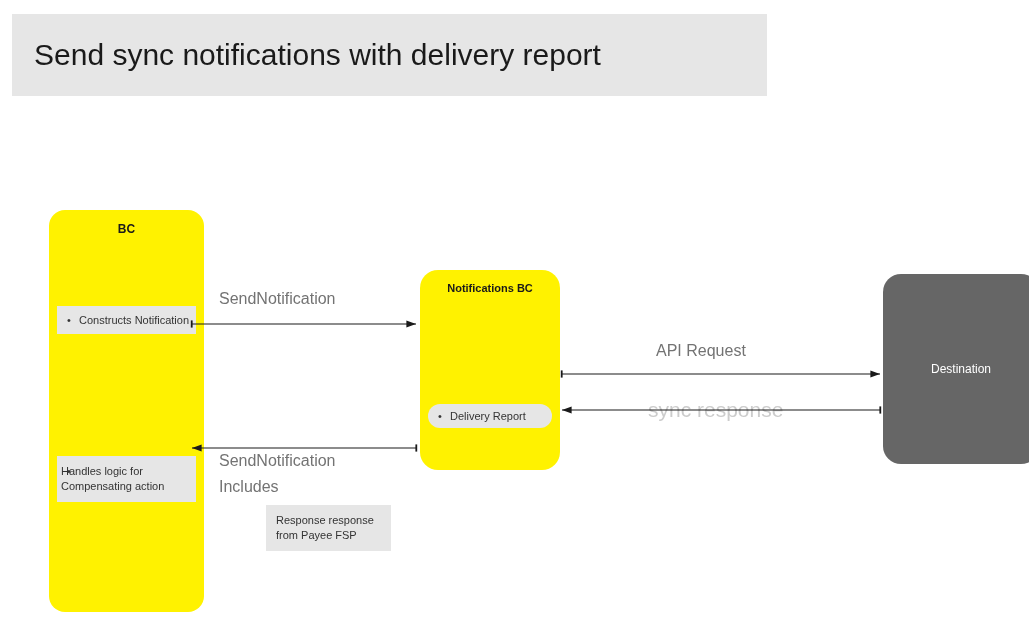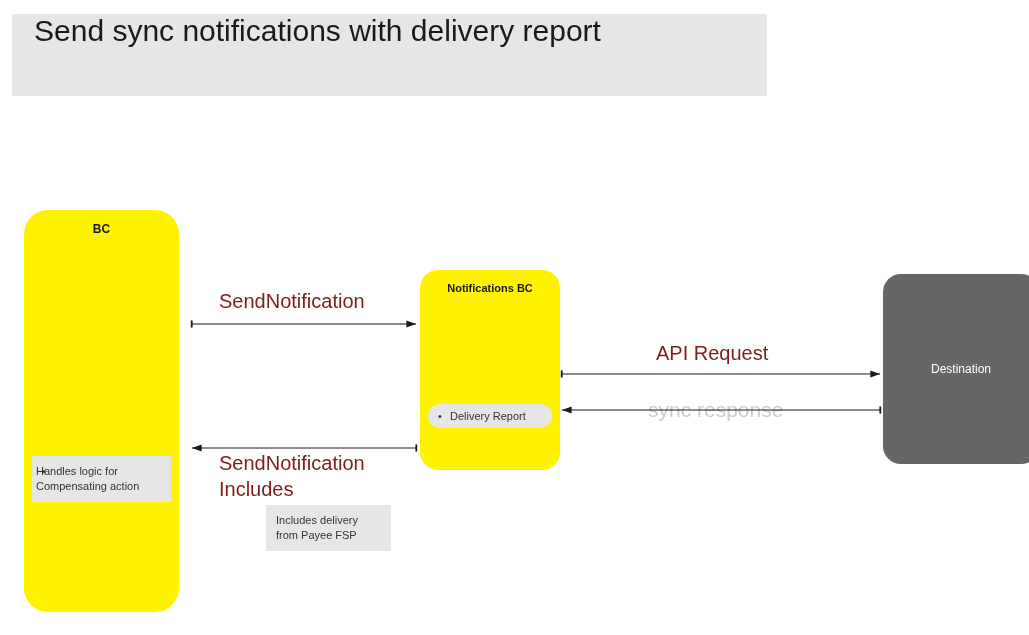--- a/index.html
+++ b/index.html
@@ -11,35 +11,36 @@
       position: relative;
     }
     .title-bar {
       position: absolute;
       left: 12px;
       top: 14px;
       width: 755px;
       height: 82px;
       background: #e6e6e6;
       display: flex;
+      align-items: center;
       padding-left: 22px;
     }
     .title-text {
       font-size: 30px;
       color: #1a1a1a;
       font-weight: 400;
     }
     .bc-box {
       position: absolute;
-      left: 24px;
+      left: 49px;
       top: 210px;
       width: 155px;
       height: 402px;
       background: #fff200;
-      border-radius: 24px;
+      border-radius: 16px;
       padding-top: 12px;
     }
     .bc-title {
       font-size: 12px;
       font-weight: 700;
       text-align: center;
       color: #1a1a1a;
     }
     .bc-item1 {
       position: absolute;
@@ -126,22 +127,22 @@
       top: 505px;
       width: 125px;
       background: #e6e6e6;
       padding: 8px 10px;
       font-size: 11px;
       color: #333;
       line-height: 1.35;
     }
     .label {
       position: absolute;
-      font-size: 20px;
-      color: #7f1d1d;
+      font-size: 16px;
+      color: #737373;
     }
     .label-send { left: 219px; top: 290px; }
     .label-api { left: 656px; top: 342px; }
     .label-sync { left: 648px; top: 398px; color: #cccccc; font-size: 21px; }
     .label-resp1 { left: 219px; top: 452px; }
     .label-resp2 { left: 219px; top: 478px; }
     svg.arrows {
       position: absolute;
       left: 0; top: 0;
       width: 1029px; height: 635px;
@@ -150,33 +151,34 @@
   </style>
 </head>
 <body>
 
 <div class="title-bar">
   <span class="title-text">Send sync notifications with delivery report</span>
 </div>
 
 <div class="bc-box">
   <div class="bc-title">BC</div>
+  <div class="bc-item1 bullet">Constructs Notification</div>
   <div class="bc-item2 bullet">Handles logic for Compensating action</div>
 </div>
 
 <div class="notif-box">
   <div class="notif-title">Notifications BC</div>
   <div class="notif-item2 bullet">Delivery Report</div>
 </div>
 
 <div class="dest-box">
   <span class="dest-label">Destination</span>
 </div>
 
-<div class="note-box">Includes delivery from Payee FSP</div>
+<div class="note-box">Response response from Payee FSP</div>
 
 <div class="label label-send">SendNotification</div>
 <div class="label label-api">API  Request</div>
 <div class="label label-sync">sync response</div>
 <div class="label label-resp1">SendNotification</div>
 <div class="label label-resp2">Includes</div>
 
 <svg class="arrows">
   <defs>
     <marker id="arr" markerWidth="10" markerHeight="10" refX="8" refY="3" orient="auto">

